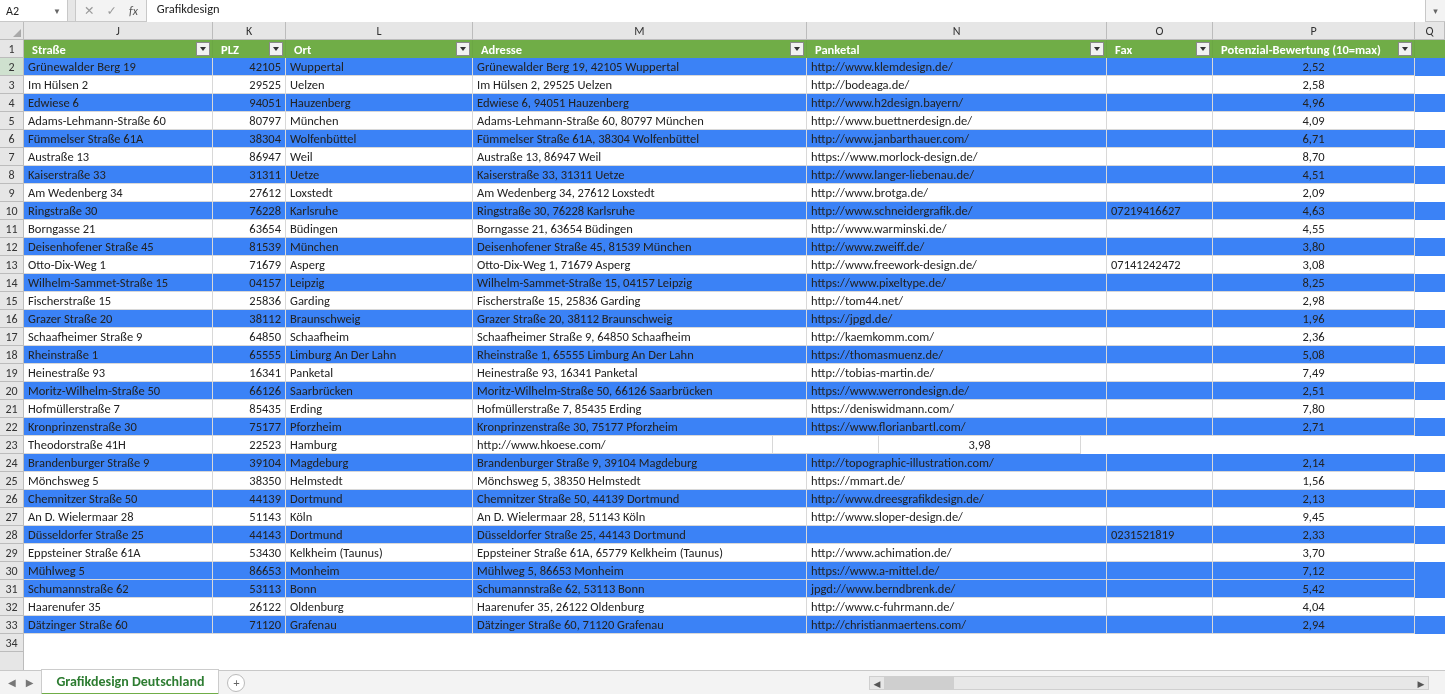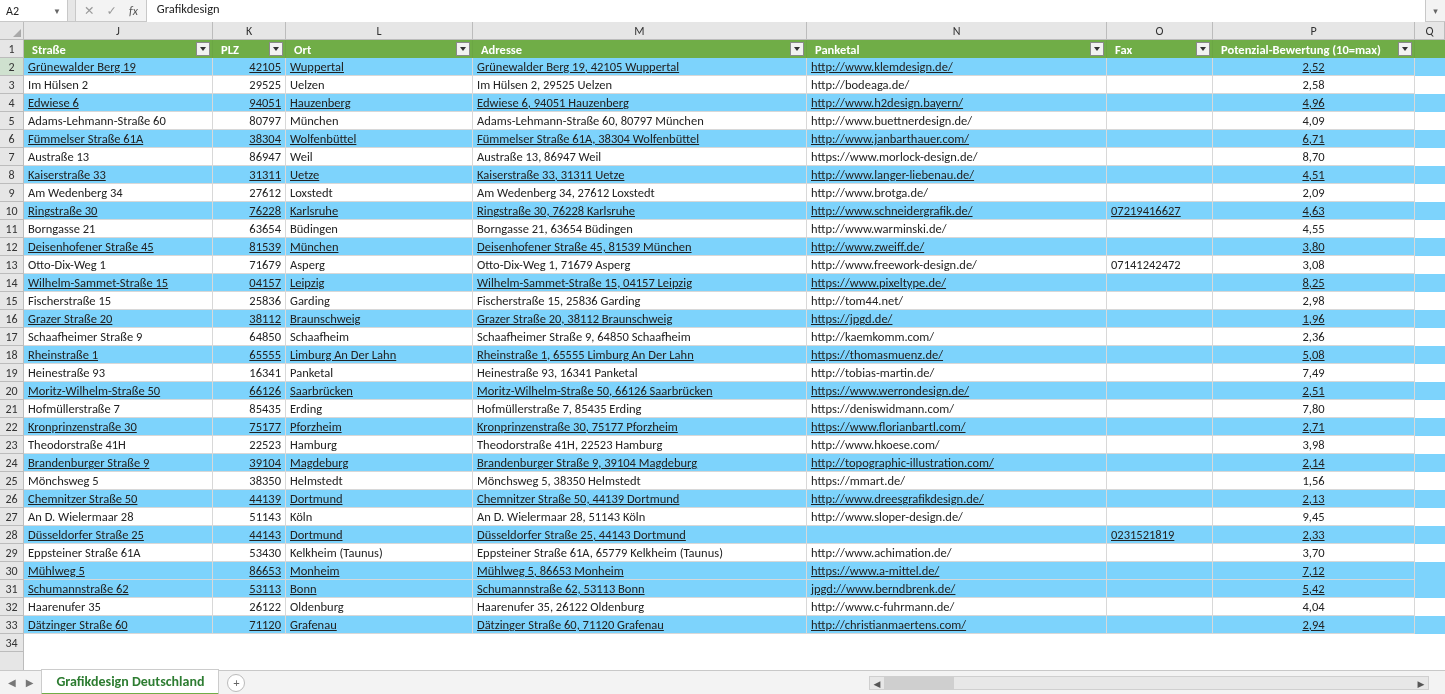--- a/index.html
+++ b/index.html
@@ -31,21 +31,21 @@
   .cells { position: absolute; top: 18px; left: 24px; right: 0; bottom: 0; overflow: hidden; }
 
   
   .table-header { display: flex; height: 18px; background: #70ad47; color: #fff; font-weight: bold; font-size: 12.5px; }
   .th { border-right: 1px solid #6ba644; display: flex; align-items: center; padding: 0 8px; position: relative; }
   .th .filter { position: absolute; right: 2px; top: 2px; width: 14px; height: 14px; background: #f2f2f2; border: 1px solid #8a8a8a; display: flex; align-items: center; justify-content: center; }
   .th .filter::after { content:""; width:0; height:0; border-left:3px solid transparent; border-right:3px solid transparent; border-top:4px solid #333; }
 
   .row { display: flex; height: 18px; }
   .row .cell { border-right: 1px solid #d8d8d8; border-bottom: 1px solid #d8d8d8; padding: 0 4px; line-height: 17px; white-space: nowrap; overflow: hidden; font-size: 12.5px; }
-  .row.even { background: #7dd3fc; text-decoration: underline; }
+  .row.even { background: #3b82f6; }
   .row.odd { background: #ffffff; }
   .num { text-align: right; }
 
   
   .c-j { width: 189px; }
   .c-k { width: 73px; }
   .c-l { width: 187px; }
   .c-m { width: 334px; }
   .c-n { width: 300px; }
   .c-o { width: 106px; }
@@ -350,21 +350,20 @@
           <div class="cell c-l">Pforzheim</div>
           <div class="cell c-m">Kronprinzenstraße 30, 75177 Pforzheim</div>
           <div class="cell c-n">https://www.florianbartl.com/</div>
           <div class="cell c-o"></div>
           <div class="cell c-p num">2,71</div>
         </div>
         <div class="row odd">
           <div class="cell c-j">Theodorstraße 41H</div>
           <div class="cell c-k num">22523</div>
           <div class="cell c-l">Hamburg</div>
-          <div class="cell c-m">Theodorstraße 41H, 22523 Hamburg</div>
           <div class="cell c-n">http://www.hkoese.com/</div>
           <div class="cell c-o"></div>
           <div class="cell c-p num">3,98</div>
         </div>
         <div class="row even">
           <div class="cell c-j">Brandenburger Straße 9</div>
           <div class="cell c-k num">39104</div>
           <div class="cell c-l">Magdeburg</div>
           <div class="cell c-m">Brandenburger Straße 9, 39104 Magdeburg</div>
           <div class="cell c-n">http://topographic-illustration.com/</div>

